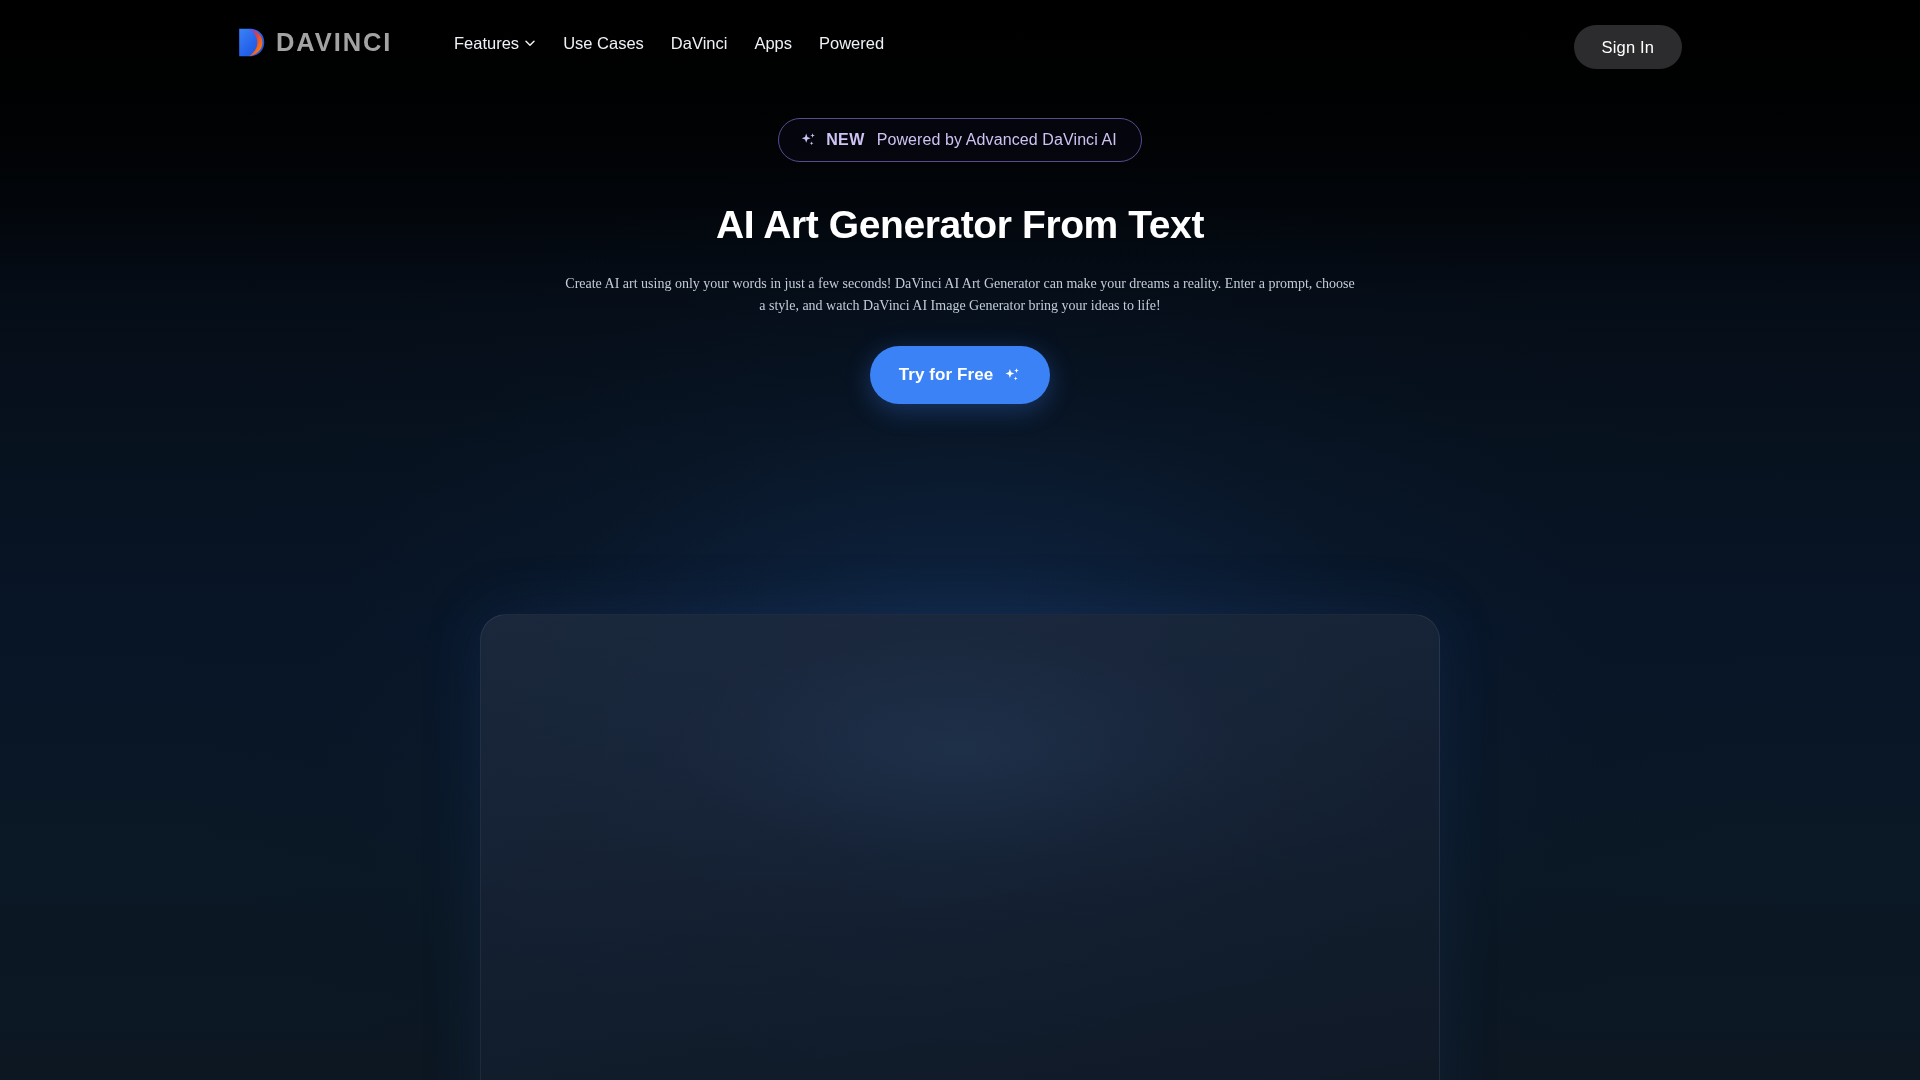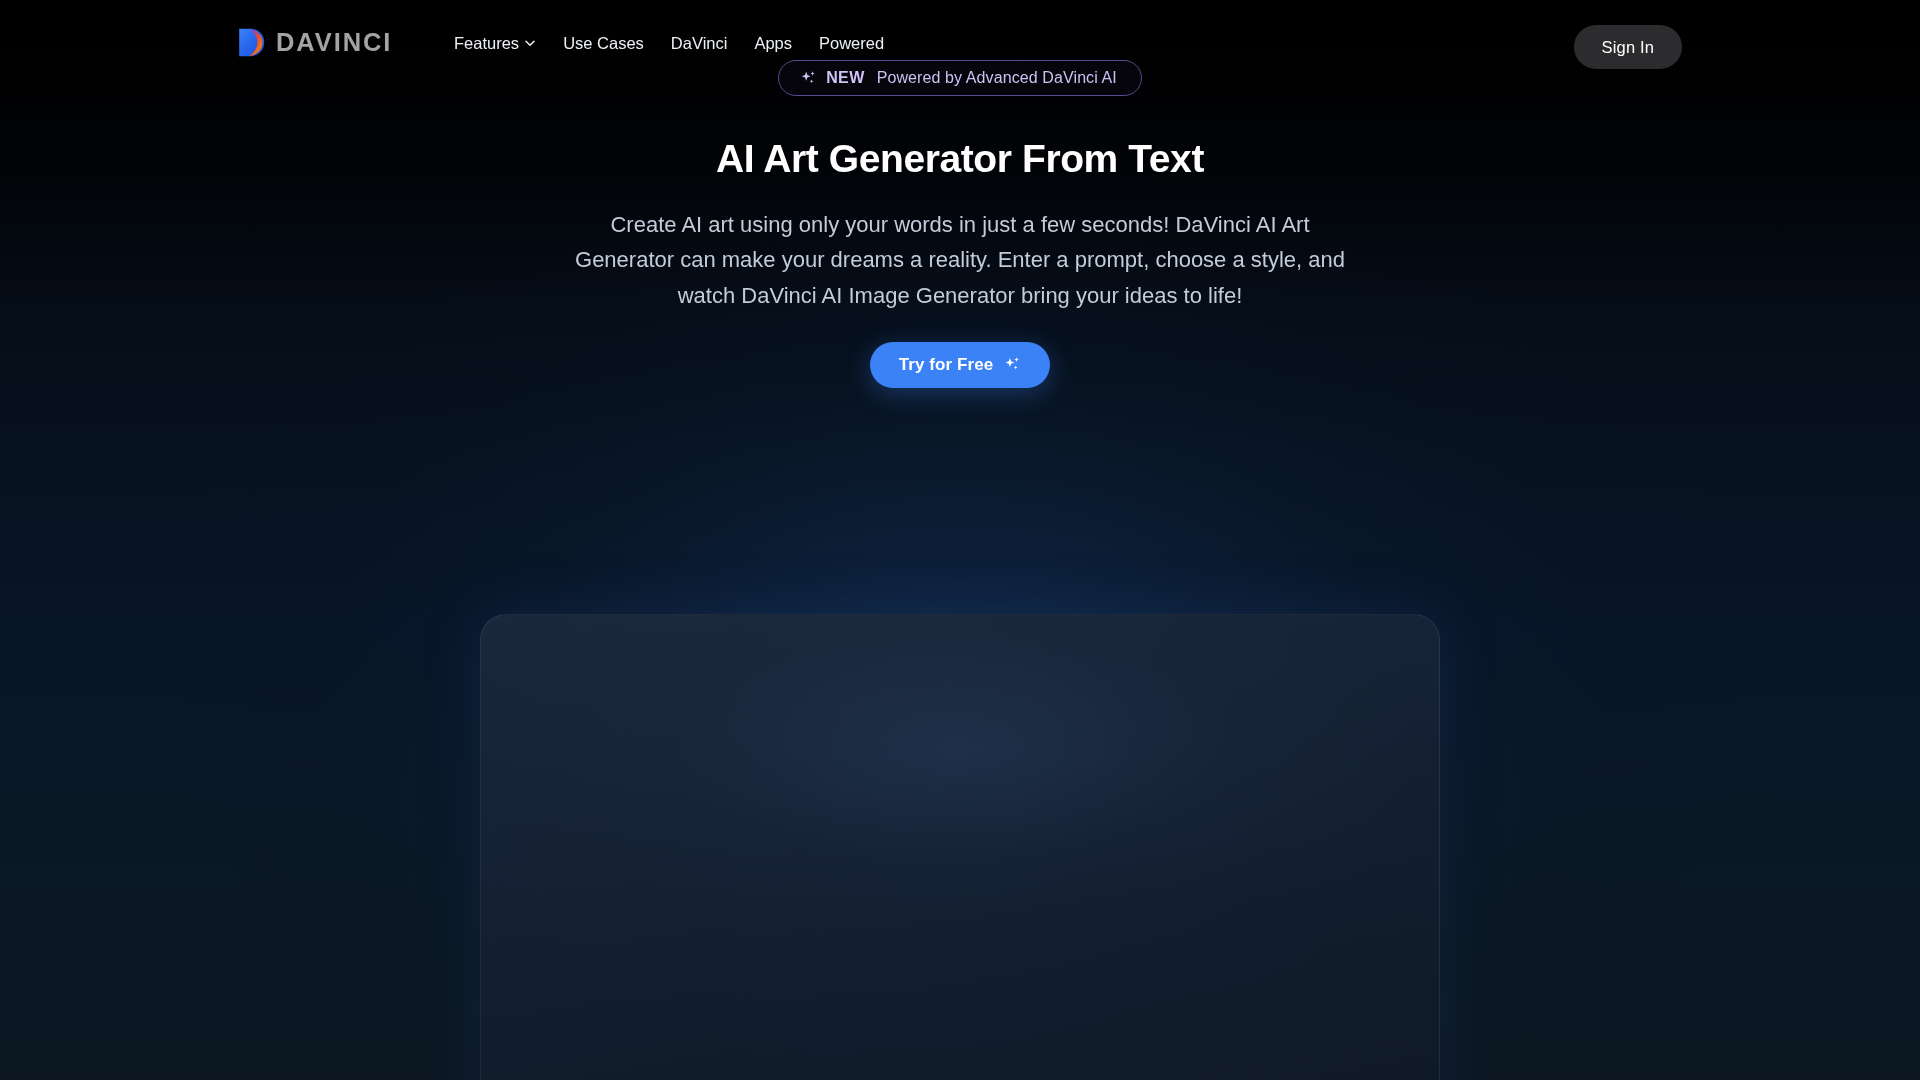--- a/index.html
+++ b/index.html
@@ -162,25 +162,25 @@
     left:0;
     top:0;
     width:100%;
     z-index:20;
     display:flex;
     flex-direction:column;
     align-items:center;
   }
 
   .badge {
-    margin-top:60px;
+    margin-top:118px;
     display:inline-flex;
     align-items:center;
     gap:9px;
-    height:36px;
+    height:44px;
     padding:0 24px 0 21px;
     border:1px solid #584b8e;
     border-radius:999px;
     background:rgba(12,10,24,0.45);
     cursor:pointer;
     white-space:nowrap;
   }
   .badge-spark { width:17px; height:17px; flex:0 0 auto; display:block; }
   .badge-new {
     font-size:16px;
@@ -205,30 +205,31 @@
     letter-spacing:-0.4px;
     color:#ffffff;
     line-height:1.12;
     text-align:center;
     white-space:nowrap;
   }
 
   .hero-sub {
     margin-top:26px;
     width:790px;
-    font-size:22px;
+    font-size:14px;
     font-weight:400;
     line-height:1.62;
     color:#c3ccd9;
     text-align:center;
+    font-family:Liberation Serif, serif;
   }
 
   .cta-btn {
     margin-top:28px;
-    height:46px;
+    height:58px;
     padding:0 29px;
     border:none;
     border-radius:999px;
     background:#3b82f6;
     color:#ffffff;
     font-size:17px;
     font-weight:700;
     font-family:"Liberation Sans", sans-serif;
     letter-spacing:0.1px;
     display:inline-flex;

